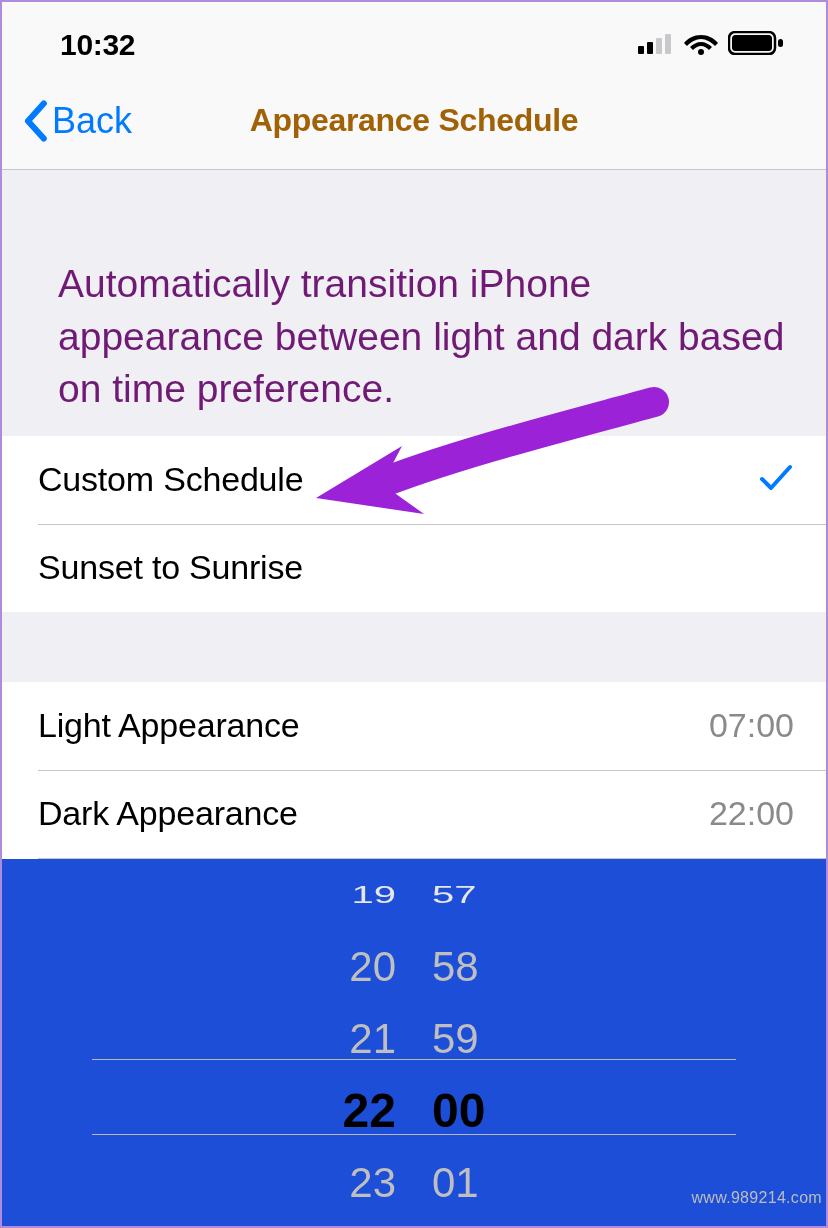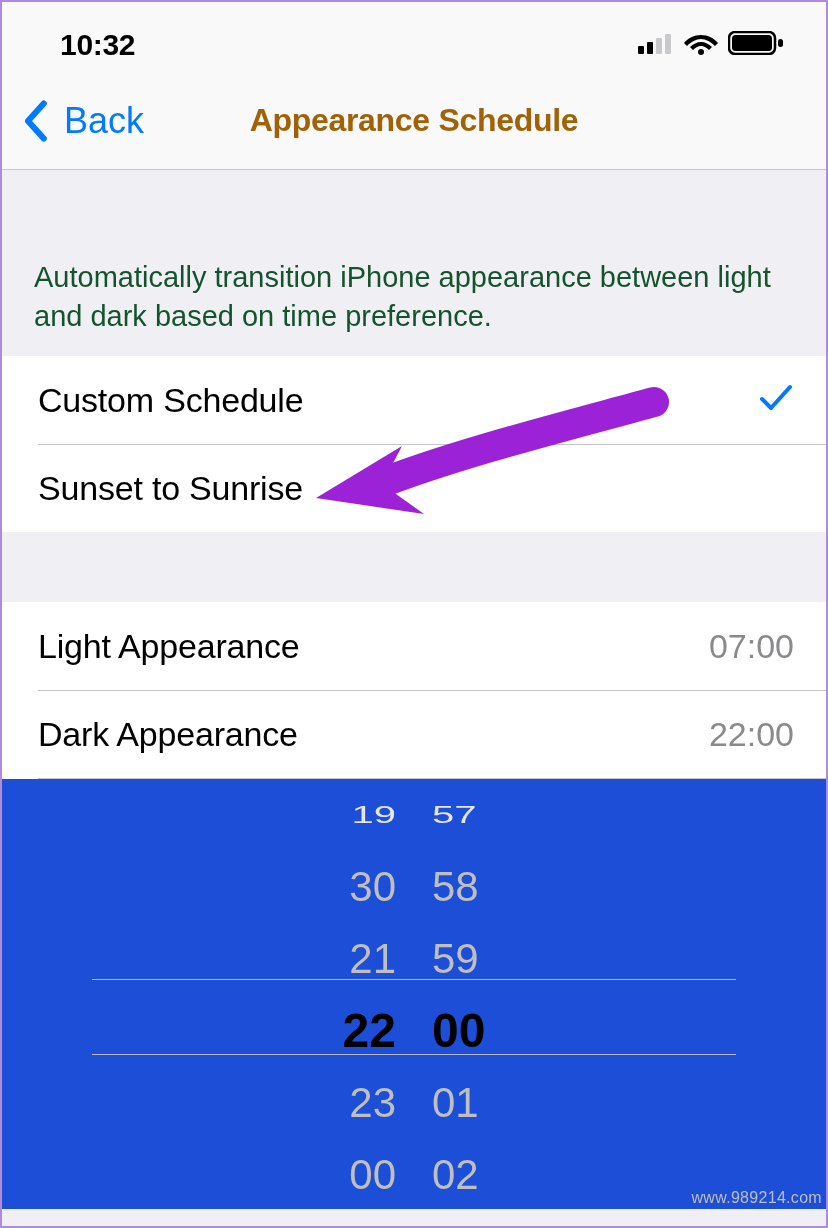--- a/index.html
+++ b/index.html
@@ -30,41 +30,41 @@
       background: #f9f9f9;
       border-bottom: 1px solid #c6c6c8;
       display: flex;
       align-items: center;
       position: relative;
       padding: 0 20px;
     }
     .nav-back {
       display: flex;
       align-items: center;
-      gap: 16px;
+      gap: 4px;
       color: #007aff;
       font-size: 36px;
       font-weight: 400;
     }
     .nav-back svg { width: 26px; height: 42px; }
     .nav-title {
       position: absolute;
       left: 50%;
       transform: translateX(-50%);
       font-size: 32px;
       font-weight: 600;
       color: #a16207;
       letter-spacing: -0.3px;
     }
 
     
     .section-header {
-      padding: 88px 36px 20px 32px;
-      font-size: 29px;
-      color: #14532d;
+      padding: 88px 36px 20px 56px;
+      font-size: 39px;
+      color: #701a75;
       line-height: 1.35;
     }
     .section { background: #fff; }
     .row {
       display: flex;
       align-items: center;
       justify-content: space-between;
       min-height: 88px;
       padding: 0 32px 0 36px;
       position: relative;
@@ -218,21 +218,21 @@
   <div class="row">
     <span class="row-label">Dark Appearance</span>
     <span class="row-value">22:00</span>
   </div>
   <div class="picker-sep"></div>
 
   <div class="picker">
     <div class="picker-cols">
       <div class="picker-col hours">
         <div class="picker-item far">19</div>
-        <div class="picker-item">30</div>
+        <div class="picker-item">20</div>
         <div class="picker-item">21</div>
         <div class="picker-item sel">22</div>
         <div class="picker-item">23</div>
         <div class="picker-item">00</div>
 
       </div>
       <div class="picker-col minutes">
         <div class="picker-item far">57</div>
         <div class="picker-item">58</div>
         <div class="picker-item">59</div>

